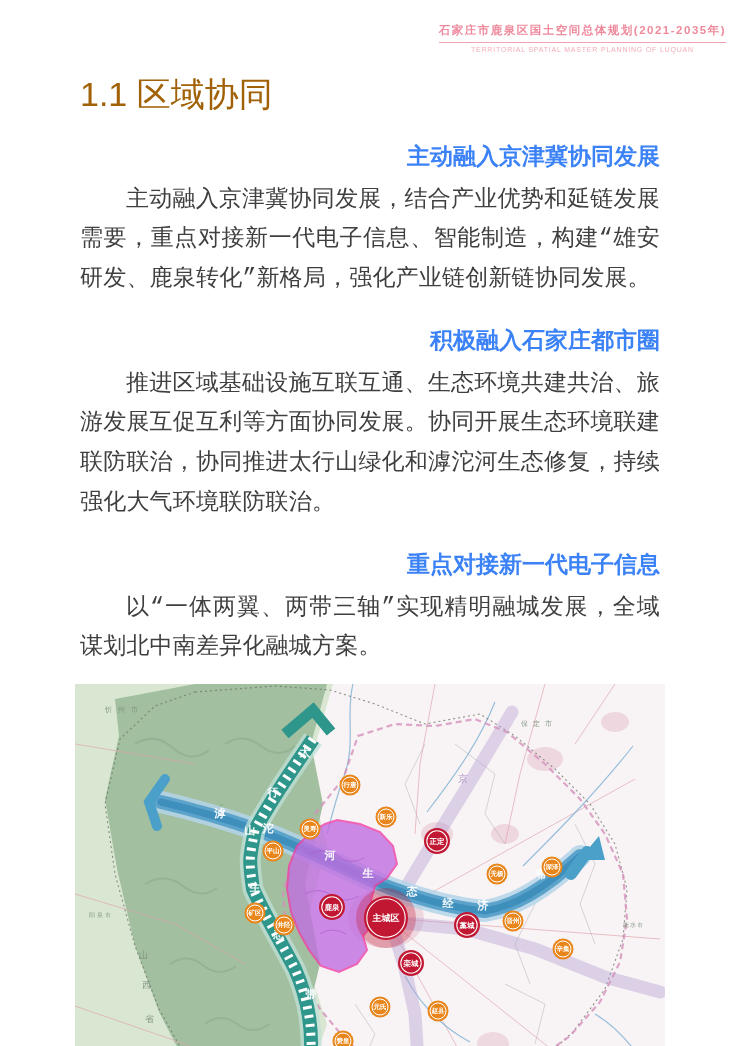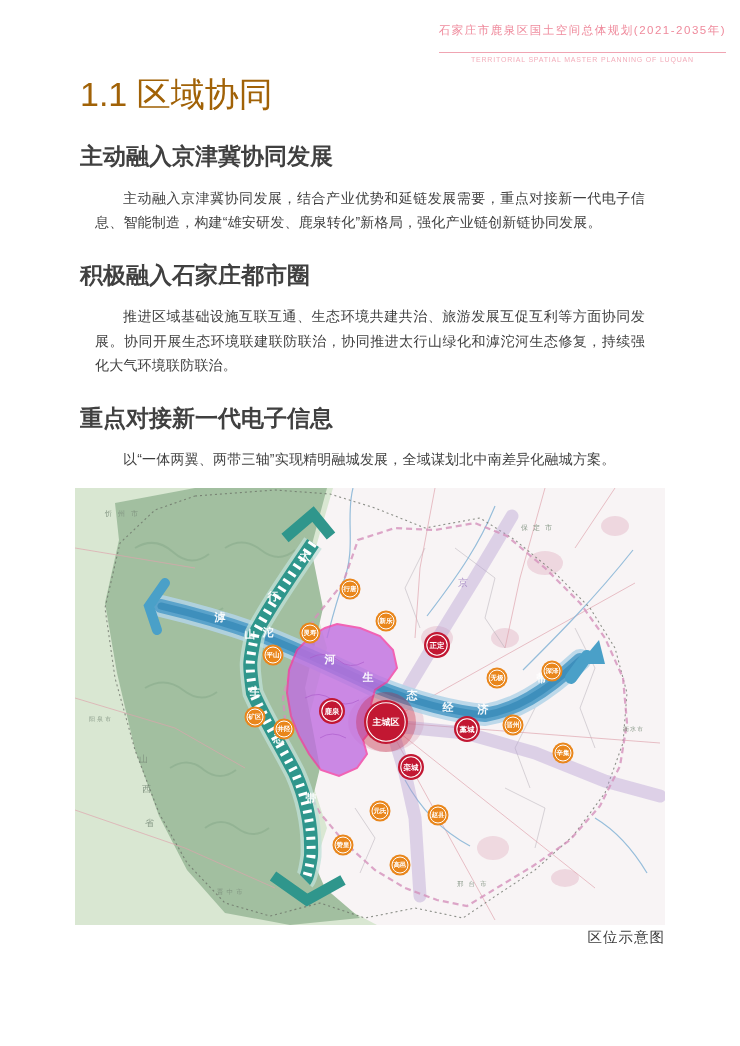--- a/index.html
+++ b/index.html
@@ -1,26 +1,26 @@
 <!DOCTYPE html>
 <html><head>
 <meta charset="utf-8">
 <style>
   html,body{margin:0;padding:0;background:#fff;}
   .page{position:relative;width:740px;height:1046px;background:#fff;overflow:hidden;
         font-family:"Liberation Sans","DejaVu Sans",sans-serif;}
   .doc-header{position:absolute;top:20px;right:14px;text-align:center;}
-  .doc-header .cn{display:inline-block;font-size:11.5px;font-weight:normal;color:#ef8a9c;
-        letter-spacing:1.5px;padding-bottom:14px;border-bottom:1px solid #f0a4b2;}
+  .doc-header .cn{display:inline-block;font-size:11.5px;font-weight:bold;color:#ef8a9c;
+        letter-spacing:1.5px;padding-bottom:4px;border-bottom:1px solid #f0a4b2;}
   .doc-header .en{margin-top:3px;font-size:7px;color:#f3aebb;letter-spacing:.8px;}
   .content{padding:0 80px;}
   h1.page-title{margin:74px 0 0 0;font-size:34px;font-weight:500;color:#a16207;line-height:1.2;}
-  h2.sec{margin:27px 0 10px 0;font-size:23px;font-weight:bold;color:#404040;line-height:1.25;}
-  p.body-text{margin:15px;font-size:14px;line-height:1.72;color:#3f3f3f;text-indent:2em;
-        text-align:justify;letter-spacing:.2px;}
+  h2.sec{margin:27px 0 10px 0;font-size:23px;font-weight:bold;color:#3b82f6;line-height:1.25;text-align:right;}
+  p.body-text{margin:0;font-size:23px;line-height:1.72;color:#3f3f3f;text-indent:2em;
+        text-align:justify;letter-spacing:.2px;font-family:Liberation Mono, monospace;}
   .map-wrap{margin:16px 0 0 -5px;width:590px;}
   .map-wrap svg{display:block;}
   .map-caption{margin-top:3px;text-align:right;font-size:14.5px;color:#3a3a3a;letter-spacing:1px;}
   .belt-char{fill:#ffffff;font-weight:bold;opacity:.95;}
   .area-label{fill:#7f917f;opacity:.9;}
   .city-text{fill:#ffffff;font-weight:bold;text-anchor:middle;}
 </style>
 </head>
 <body>
 

